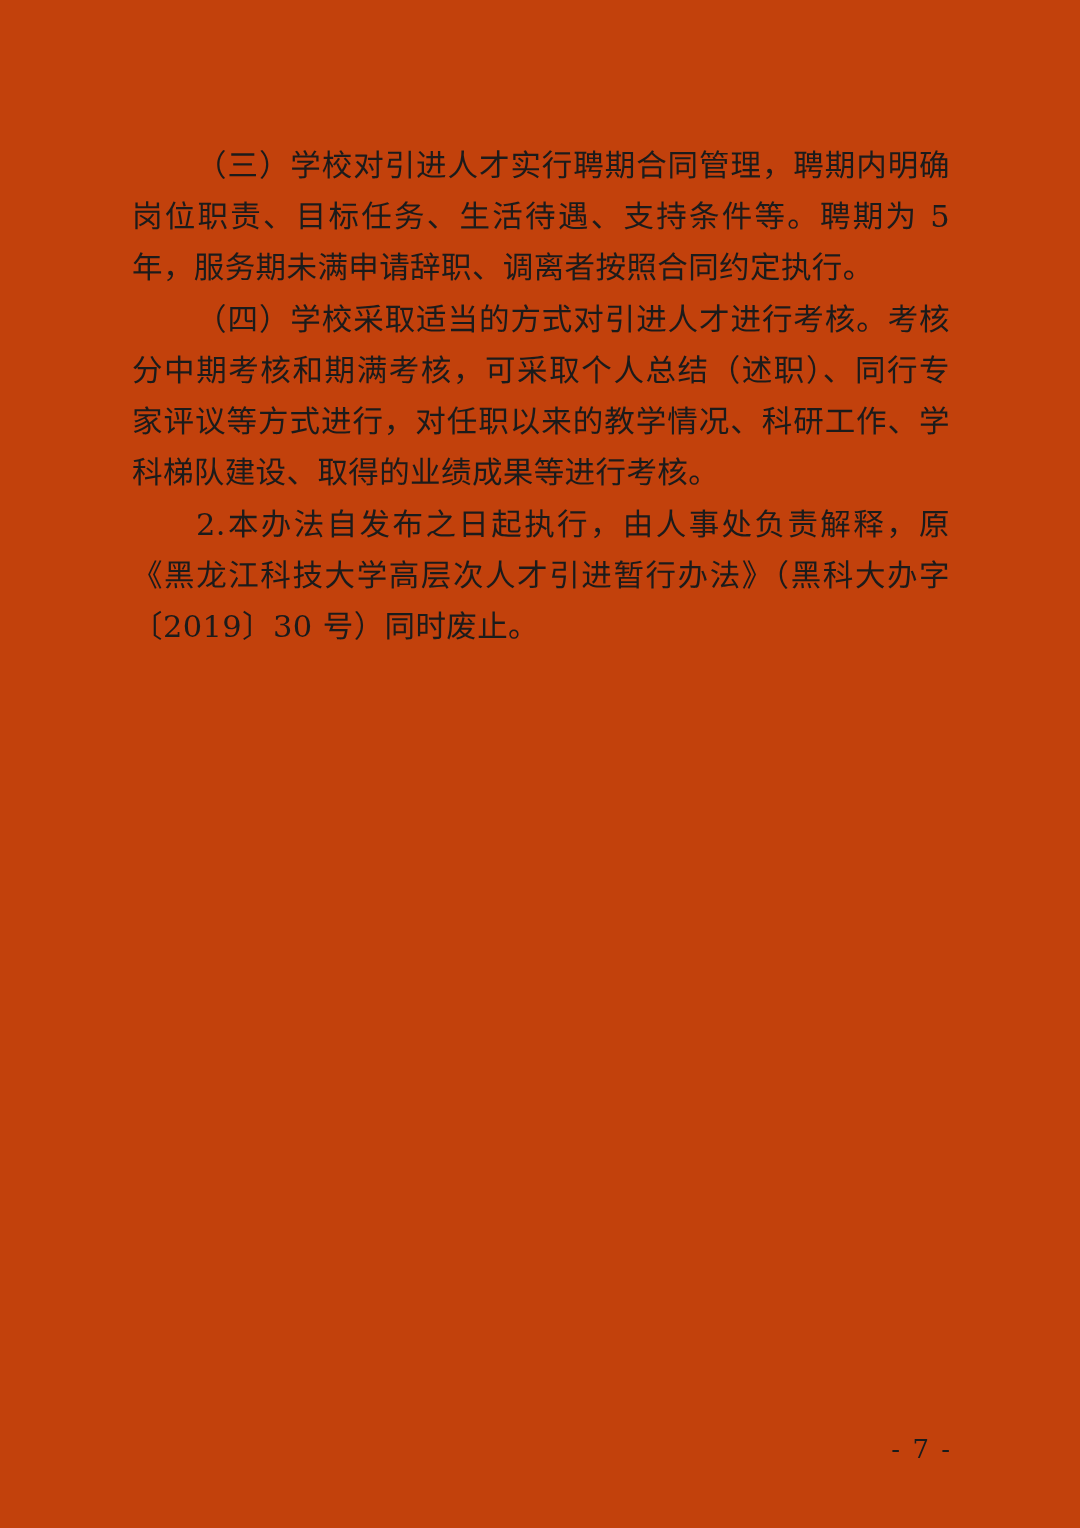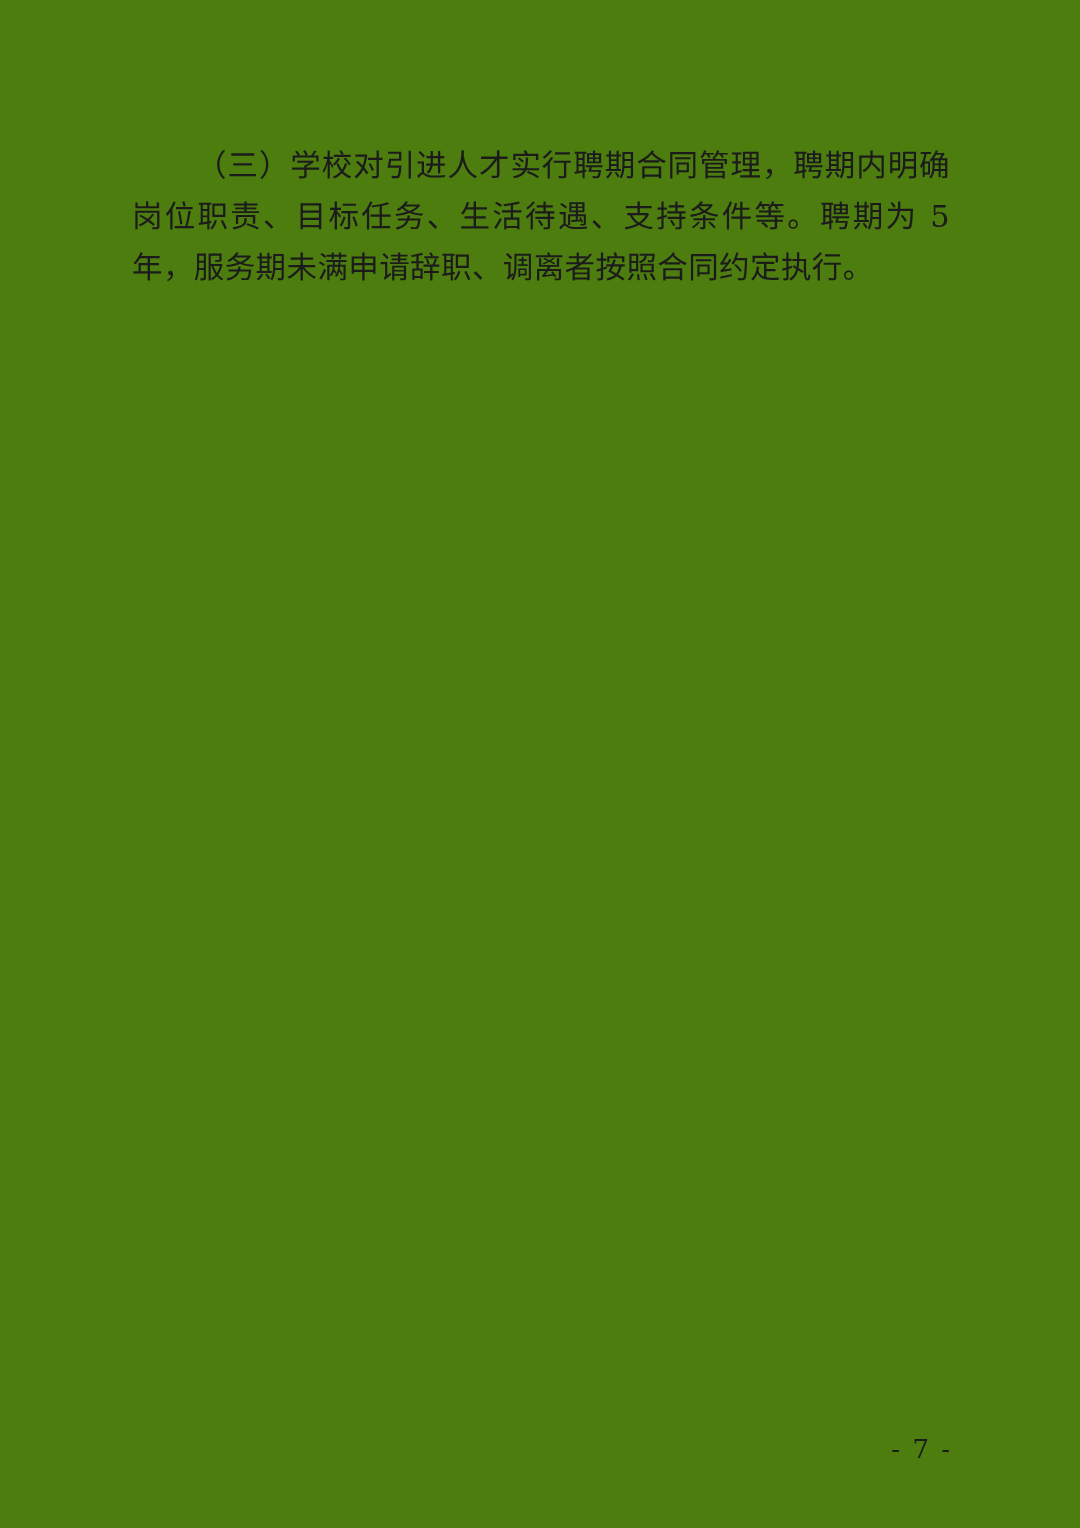--- a/index.html
+++ b/index.html
@@ -11,21 +11,21 @@
     width: 1080px;
     height: 1528px;
     position: relative;
     font-family: "DejaVu Serif", "Liberation Serif", serif;
     color: #1a1a1a;
     overflow: hidden;
   }
   .page {
     position: absolute;
     inset: 0;
-    background: #4d7c0f;
+    background: #c2410c;
     padding-left: 20px;
   }
   .content {
     position: absolute;
     left: 132px;
     top: 140px;
     width: 818px;
   }
   .para {
     font-size: 30.5px;
@@ -61,20 +61,22 @@
   }
 </style>
 </head>
 <body>
 
 <div class="page">
   <div class="content">
 
     <p class="para indent">（三）学校对引进人才实行聘期合同管理，聘期内明确岗位职责、目标任务、生活待遇、支持条件等。聘期为 5 年，服务期未满申请辞职、调离者按照合同约定执行。</p>
 
+    <p class="para indent">（四）学校采取适当的方式对引进人才进行考核。考核分中期考核和期满考核，可采取个人总结（述职）、同行专家评议等方式进行，对任职以来的教学情况、科研工作、学科梯队建设、取得的业绩成果等进行考核。</p>
 
 
 
+    <p class="para indent">2.本办法自发布之日起执行，由人事处负责解释，原《黑龙江科技大学高层次人才引进暂行办法》（黑科大办字〔2019〕30 号）同时废止。</p>
 
   </div>
 
   <div class="page-number">- 7 -</div>
 </div>
 
 </body></html>

